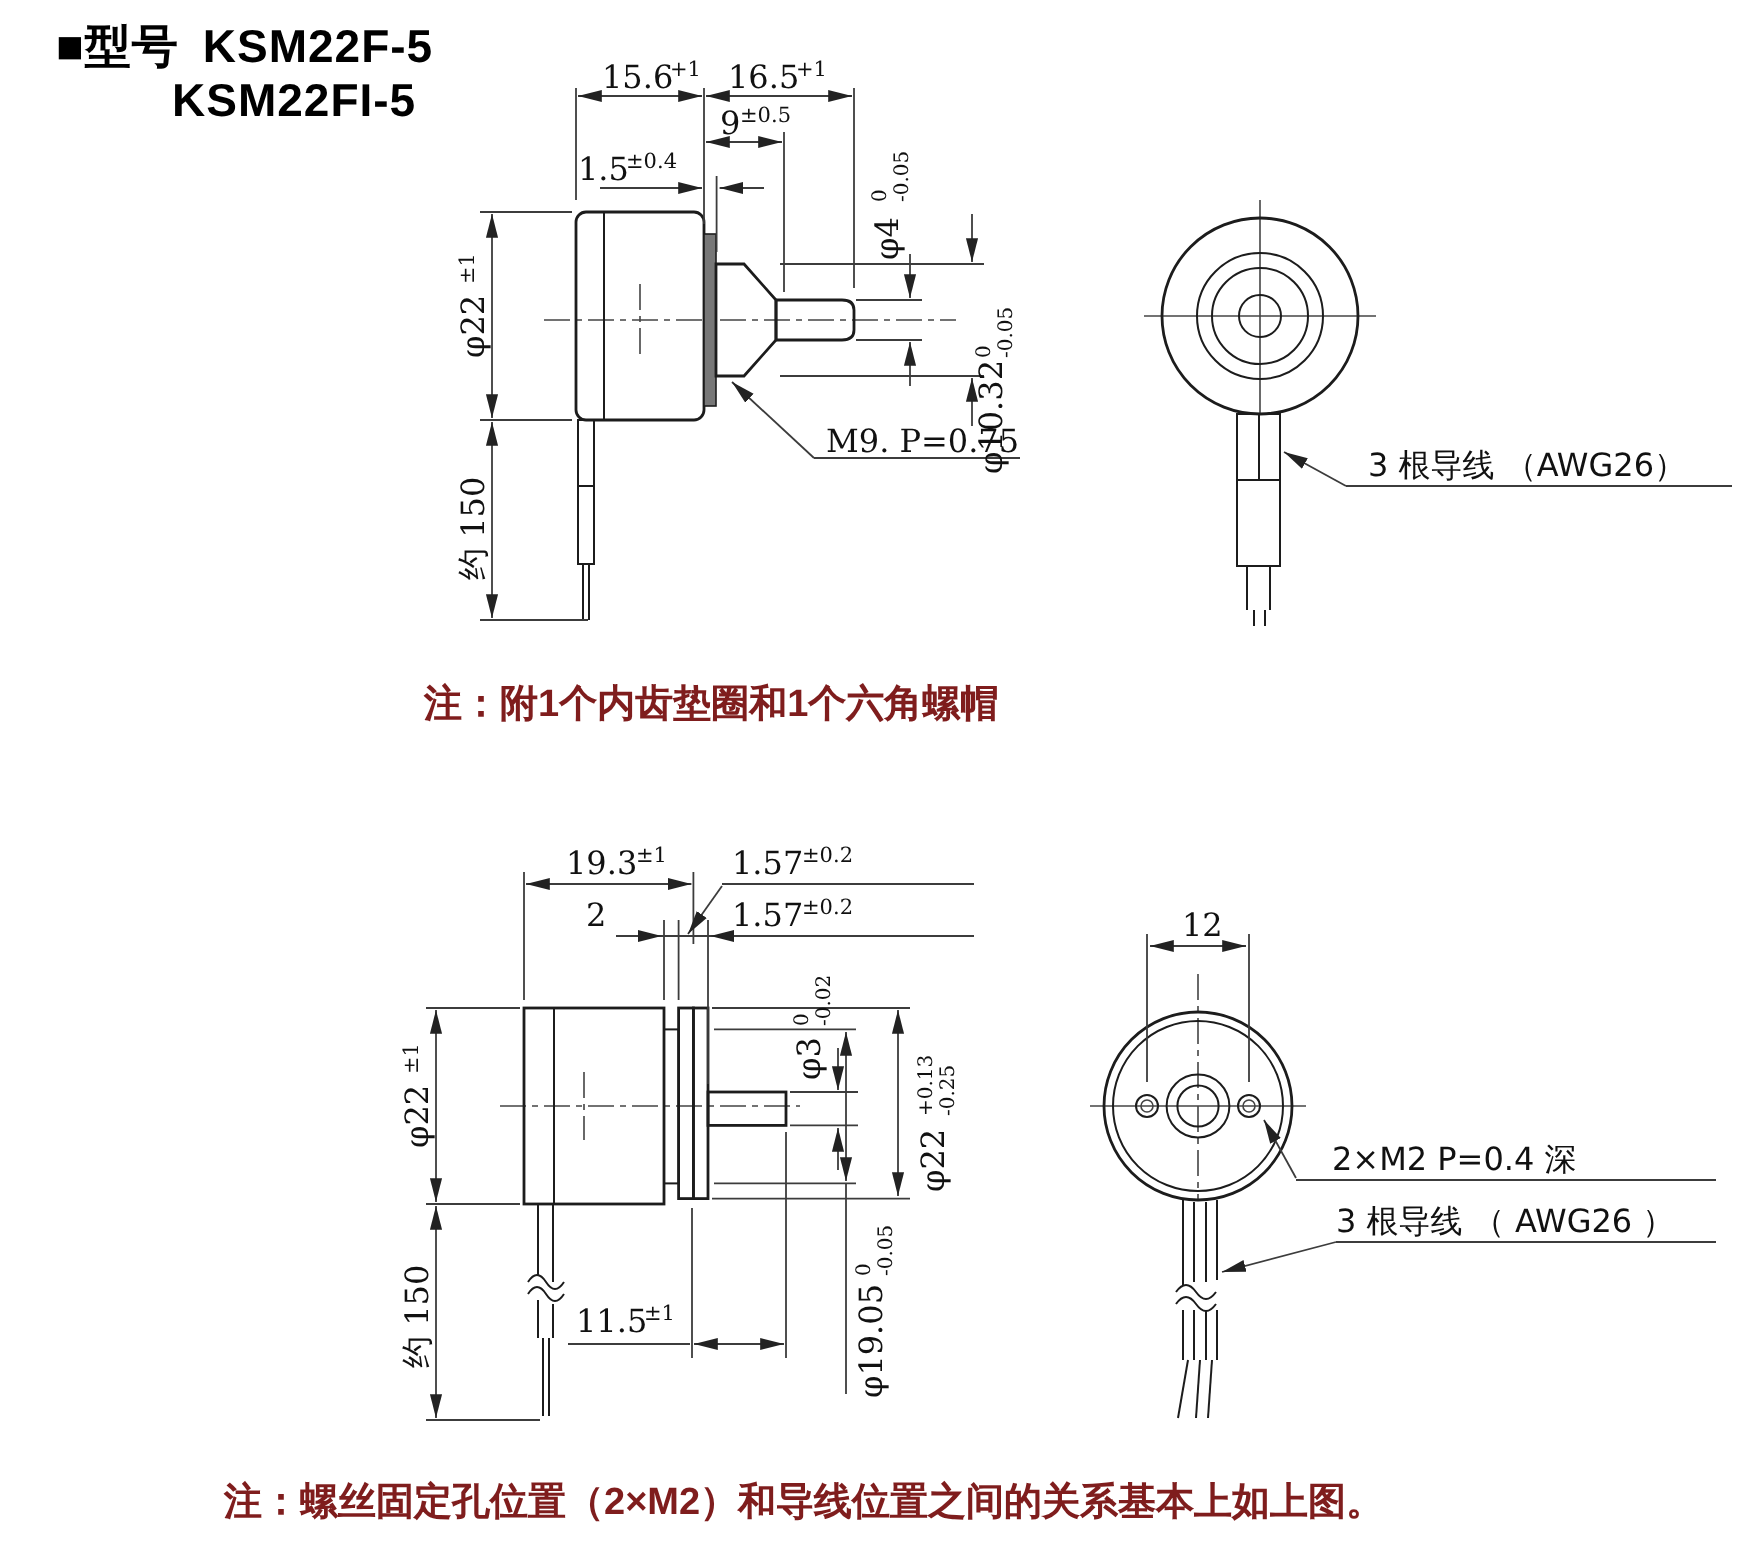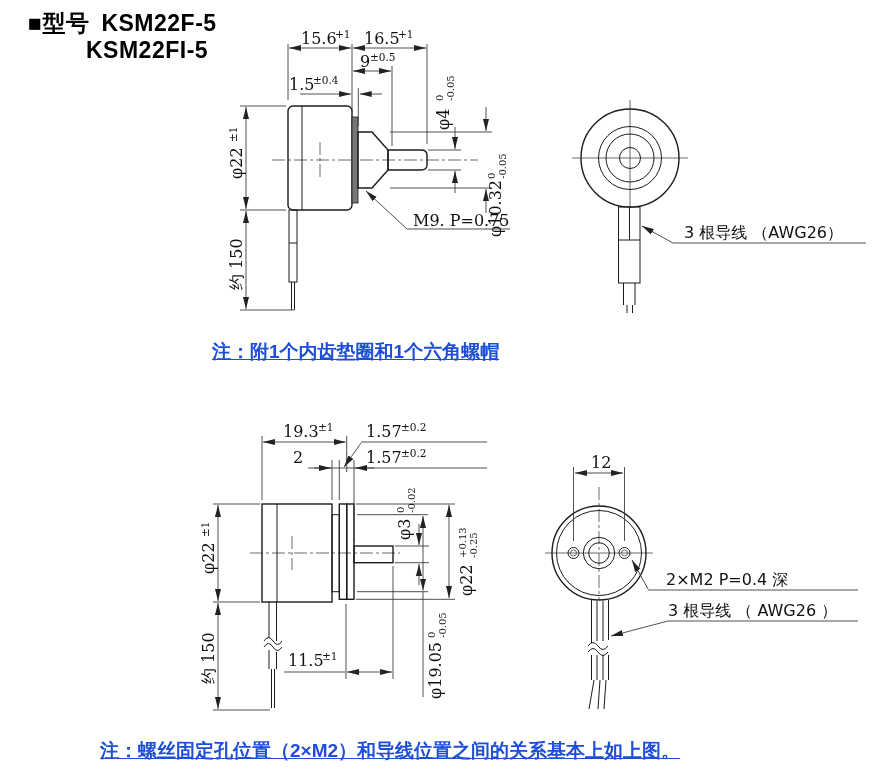--- a/index.html
+++ b/index.html
@@ -1,20 +1,20 @@
 <!DOCTYPE html>
 <html><head>
 <meta charset="utf-8">
 <style>
   html,body{margin:0;padding:0;background:#fff;}
   .canvas{position:relative;width:874px;height:771px;background:#ffffff;overflow:hidden;
           font-family:"Liberation Sans",sans-serif;}
   .ttl{position:absolute;font-weight:bold;font-size:23px;color:#000;white-space:nowrap;letter-spacing:0.5px;}
   .ttl .model{margin-left:12px;}
-  .note{position:absolute;font-weight:bold;font-size:19px;color:#1d4ed8;white-space:nowrap;text-decoration:underline;}
+  .note{position:absolute;font-weight:bold;font-size:19px;color:#7f1d1d;white-space:nowrap;}
   svg{position:absolute;left:0;top:0;}
   .ol{stroke:#1c1c1c;stroke-width:1.4;fill:none;}
   .ol2{stroke:#1c1c1c;stroke-width:1;fill:none;}
   .dim{stroke:#3c3c3c;stroke-width:0.9;fill:none;}
   .cl{stroke:#444;stroke-width:0.8;fill:none;stroke-dasharray:13 3 3 3;}
   .thin{stroke:#444;stroke-width:0.8;fill:none;}
   .t-dim{font-family:"DejaVu Serif",serif;font-size:16px;fill:#111;}
   .t-sup{font-family:"DejaVu Serif",serif;font-size:10.5px;fill:#111;}
   .t-tol{font-family:"DejaVu Serif",serif;font-size:10px;fill:#111;}
   .t-lbl{font-family:"DejaVu Sans","DejaVu Serif",sans-serif;font-size:16px;fill:#111;}
@@ -27,21 +27,21 @@
   <div class="ttl" style="left:8px;top:8px;margin-left:20px;">
     <span>■型号</span><span class="model">KSM22F-5</span>
   </div>
   <div class="ttl" style="left:86px;top:37px;">
     <span>KSM22FI-5</span>
   </div>
 
   <div class="note" style="left:212px;top:339px;">注：附1个内齿垫圈和1个六角螺帽</div>
 
 
-  <div class="note" style="left:100px;top:738px;">注：螺丝固定孔位置（2×M2）和导线位置之间的关系基本上如上图。</div>
+  <div class="note" style="left:112px;top:738px;">注：螺丝固定孔位置（2×M2）和导线位置之间的关系基本上如上图。</div>
 
   <svg width="874" height="771" viewBox="0 0 874 771">
     <defs>
       <marker id="arr" viewBox="0 0 12 8" refX="11" refY="4" markerWidth="13" markerHeight="9" orient="auto-start-reverse" markerUnits="userSpaceOnUse">
         <path d="M0,1.2 L11,4 L0,6.8 Z" fill="#222"></path>
       </marker>
     </defs>
 
     <g>
 

